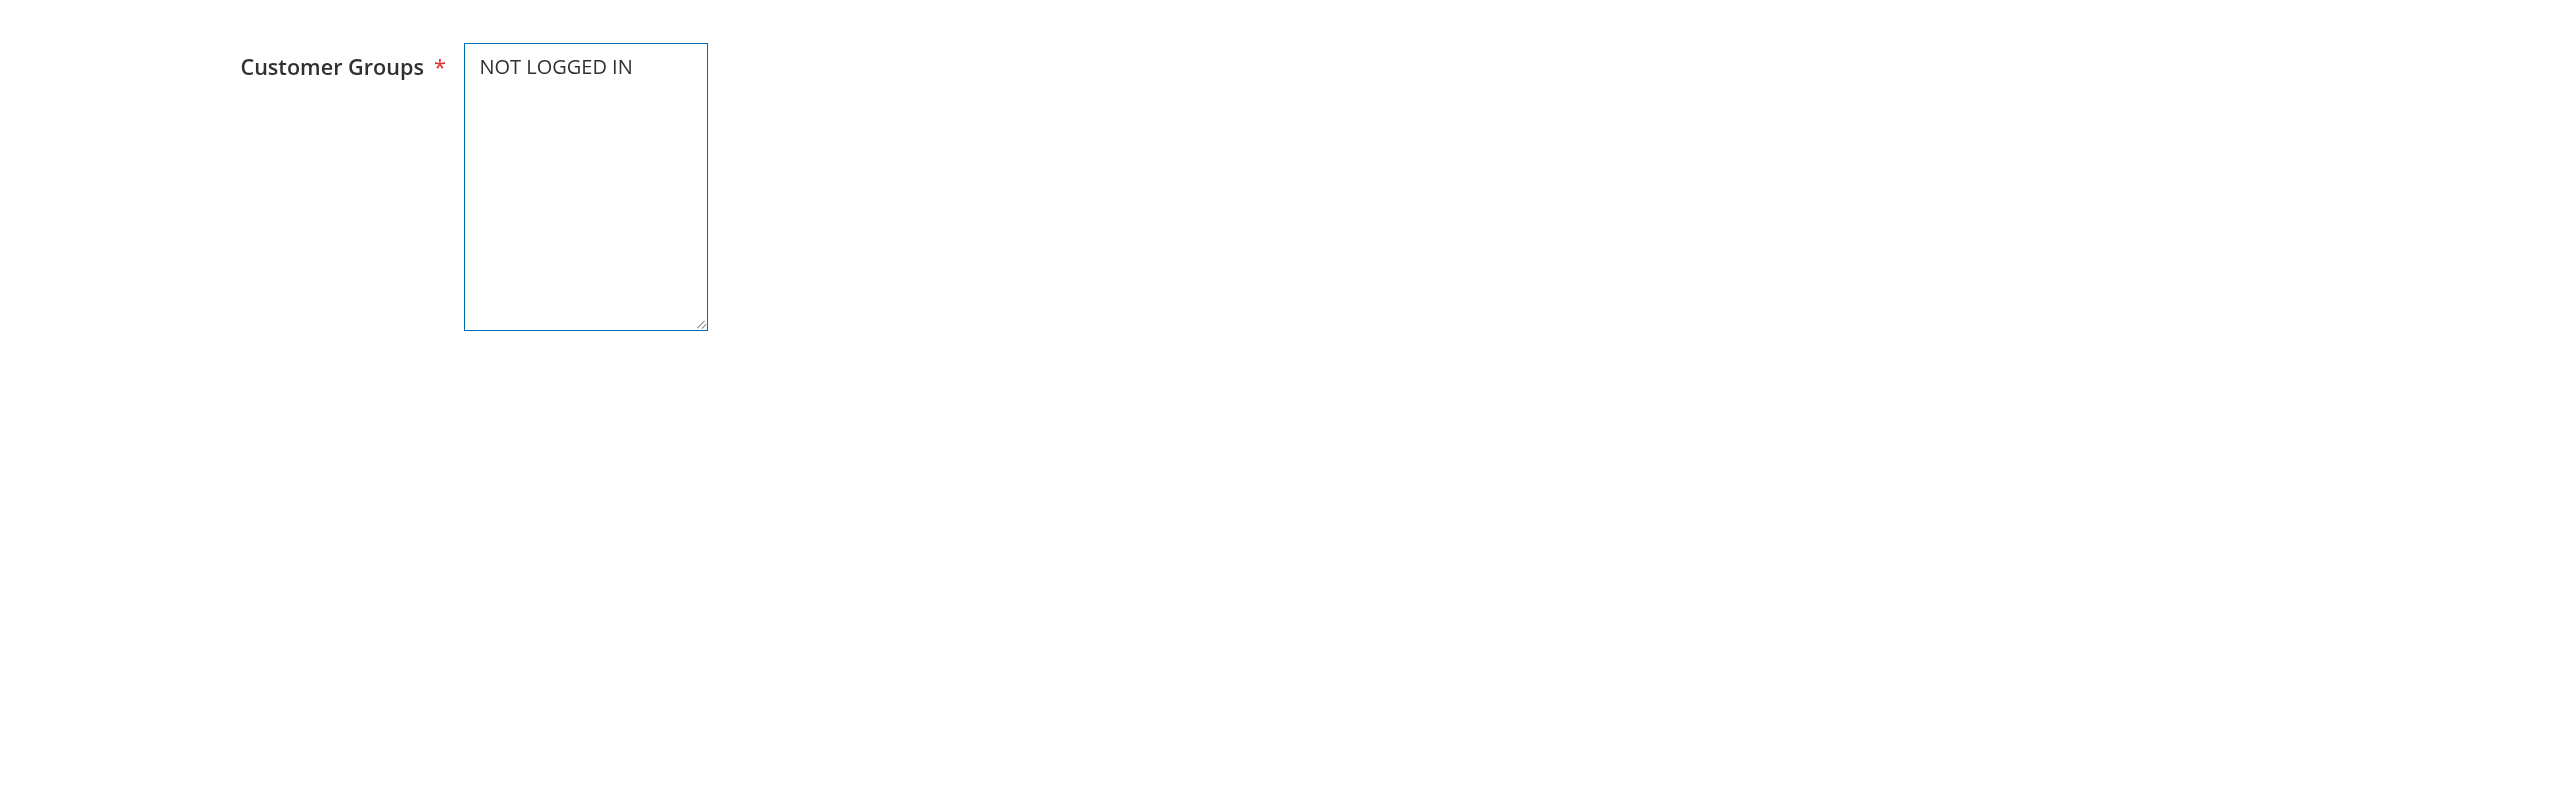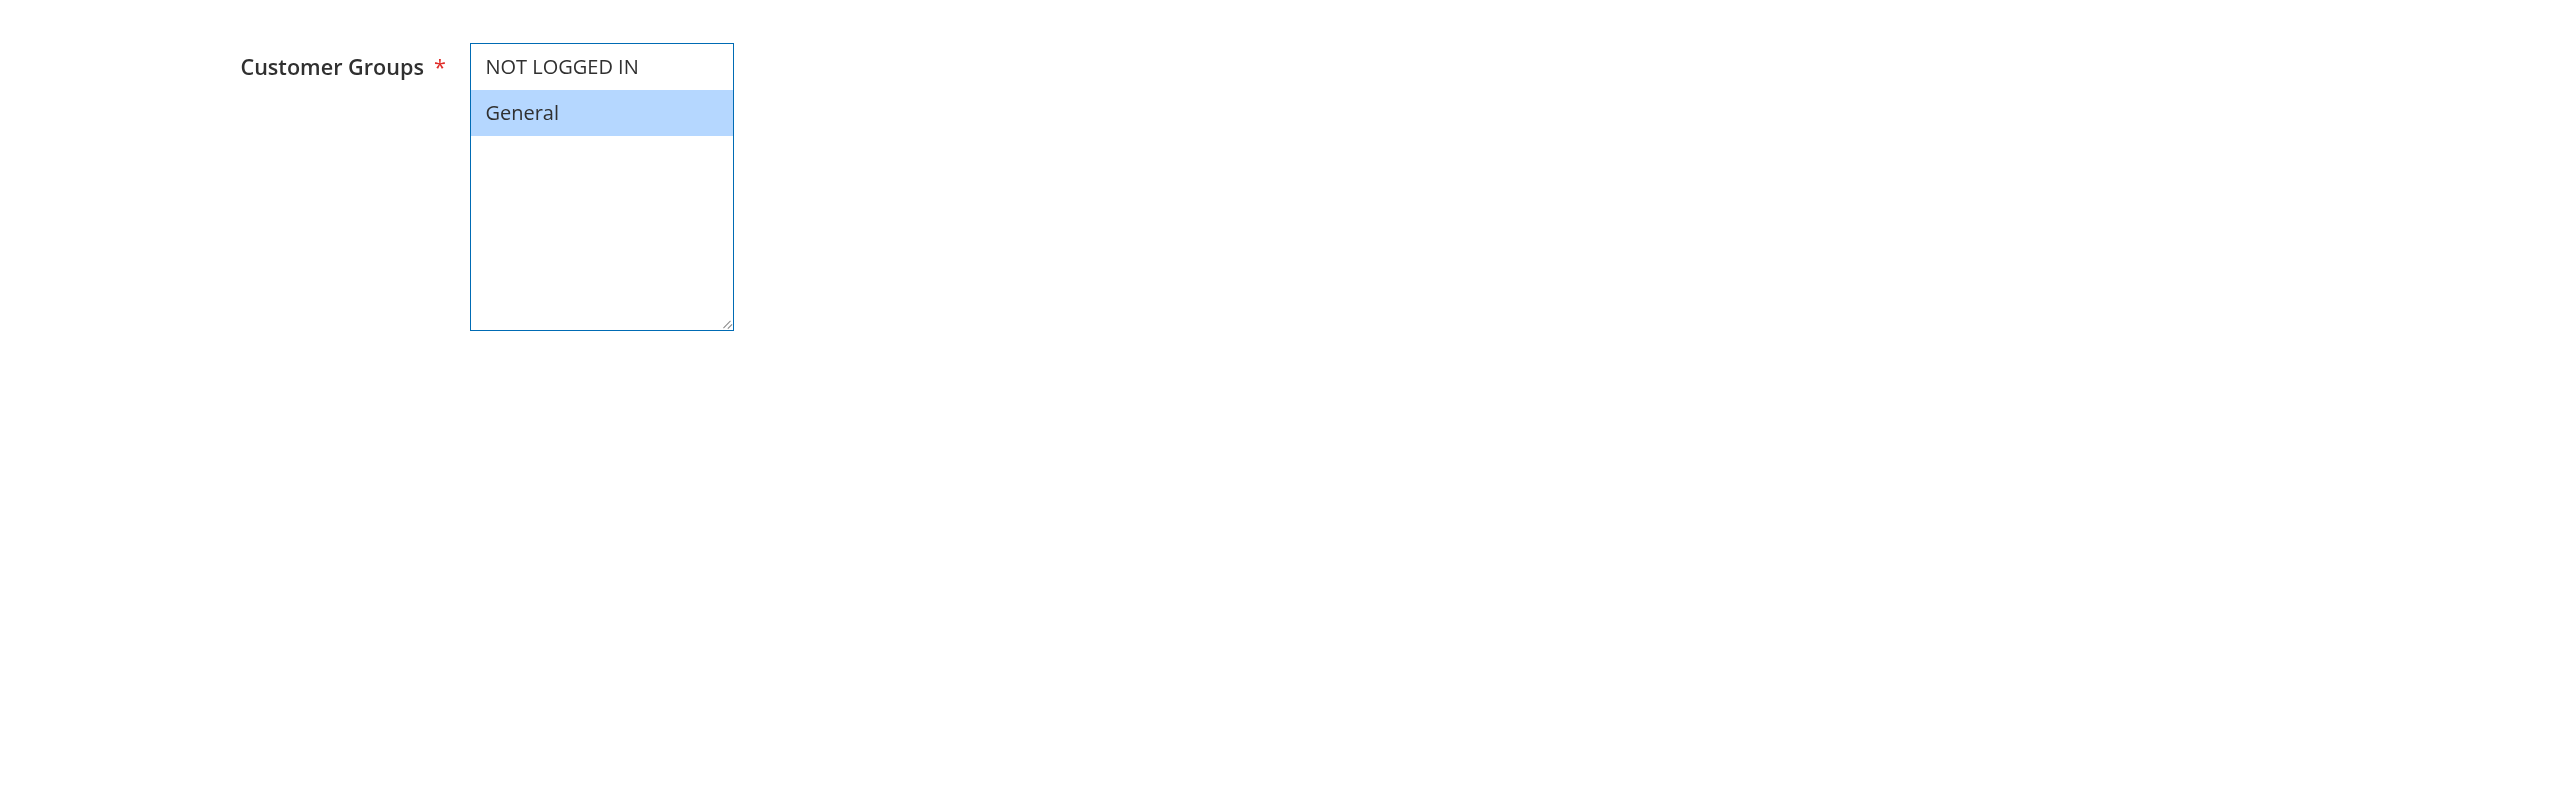--- a/index.html
+++ b/index.html
@@ -8,42 +8,42 @@
       padding: 0;
     }
     body {
       font-family: 'Open Sans', 'Helvetica Neue', Helvetica, Arial, sans-serif;
       background: #ffffff;
       padding: 43px 0 0 0;
     }
     .form-row {
       display: flex;
       align-items: flex-start;
-      gap: 24px;
+      gap: 18px;
     }
     .label-wrap {
       width: 446px;
       text-align: right;
       padding-top: 8.6px;
     }
     .field-label {
       font-size: 21.6px;
       font-weight: 600;
       color: #303030;
       display: inline;
     }
     .required-mark {
       color: #e02b27;
       font-size: 21.6px;
       font-weight: 400;
       margin-left: 7.2px;
       display: inline;
     }
     .select-box {
-      width: 264px;
+      width: 244px;
       height: 288px;
       border: 1.4px solid #006bb4;
       background: #ffffff;
       overflow: hidden;
       position: relative;
     }
     .option {
       padding: 10px 14.4px;
       font-size: 20px;
       color: #303030;
@@ -86,17 +86,16 @@
 </head>
 <body>
 
 <div class="form-row">
   <div class="label-wrap">
     <span class="field-label">Customer Groups</span>
     <span class="required-mark">*</span>
   </div>
   <div class="select-box">
     <div class="option">NOT LOGGED IN</div>
-    <div class="option selected">General</div>
     <div class="resize-handle"></div>
   </div>
 </div>
 
 
 </body></html>

